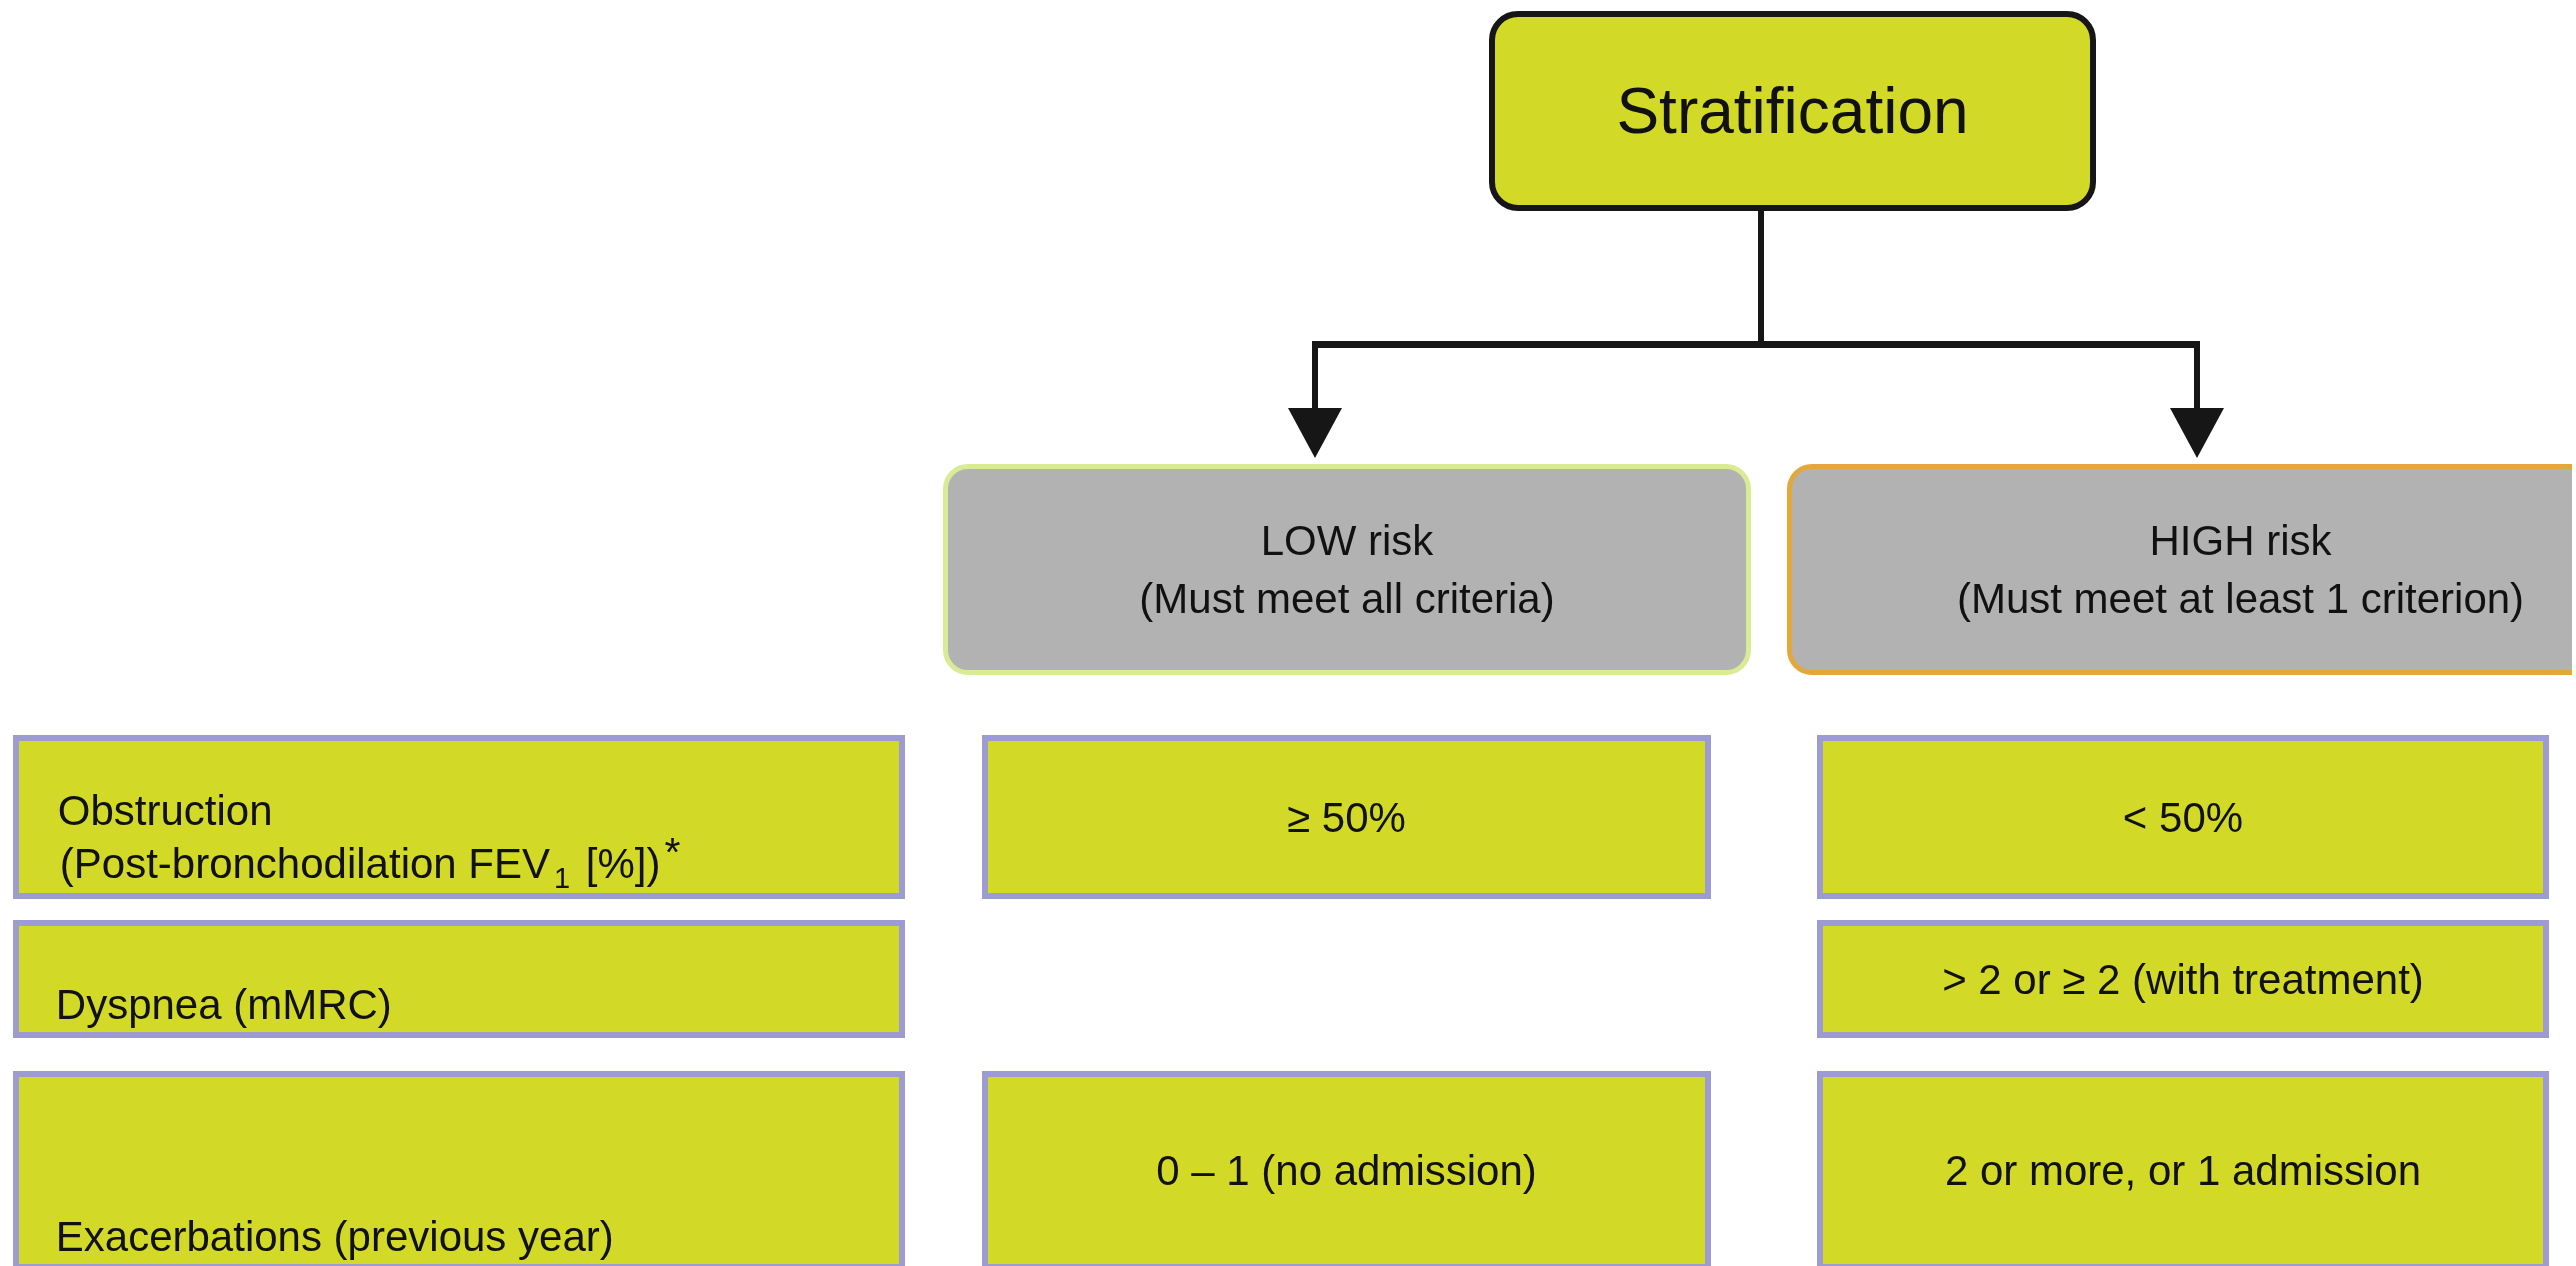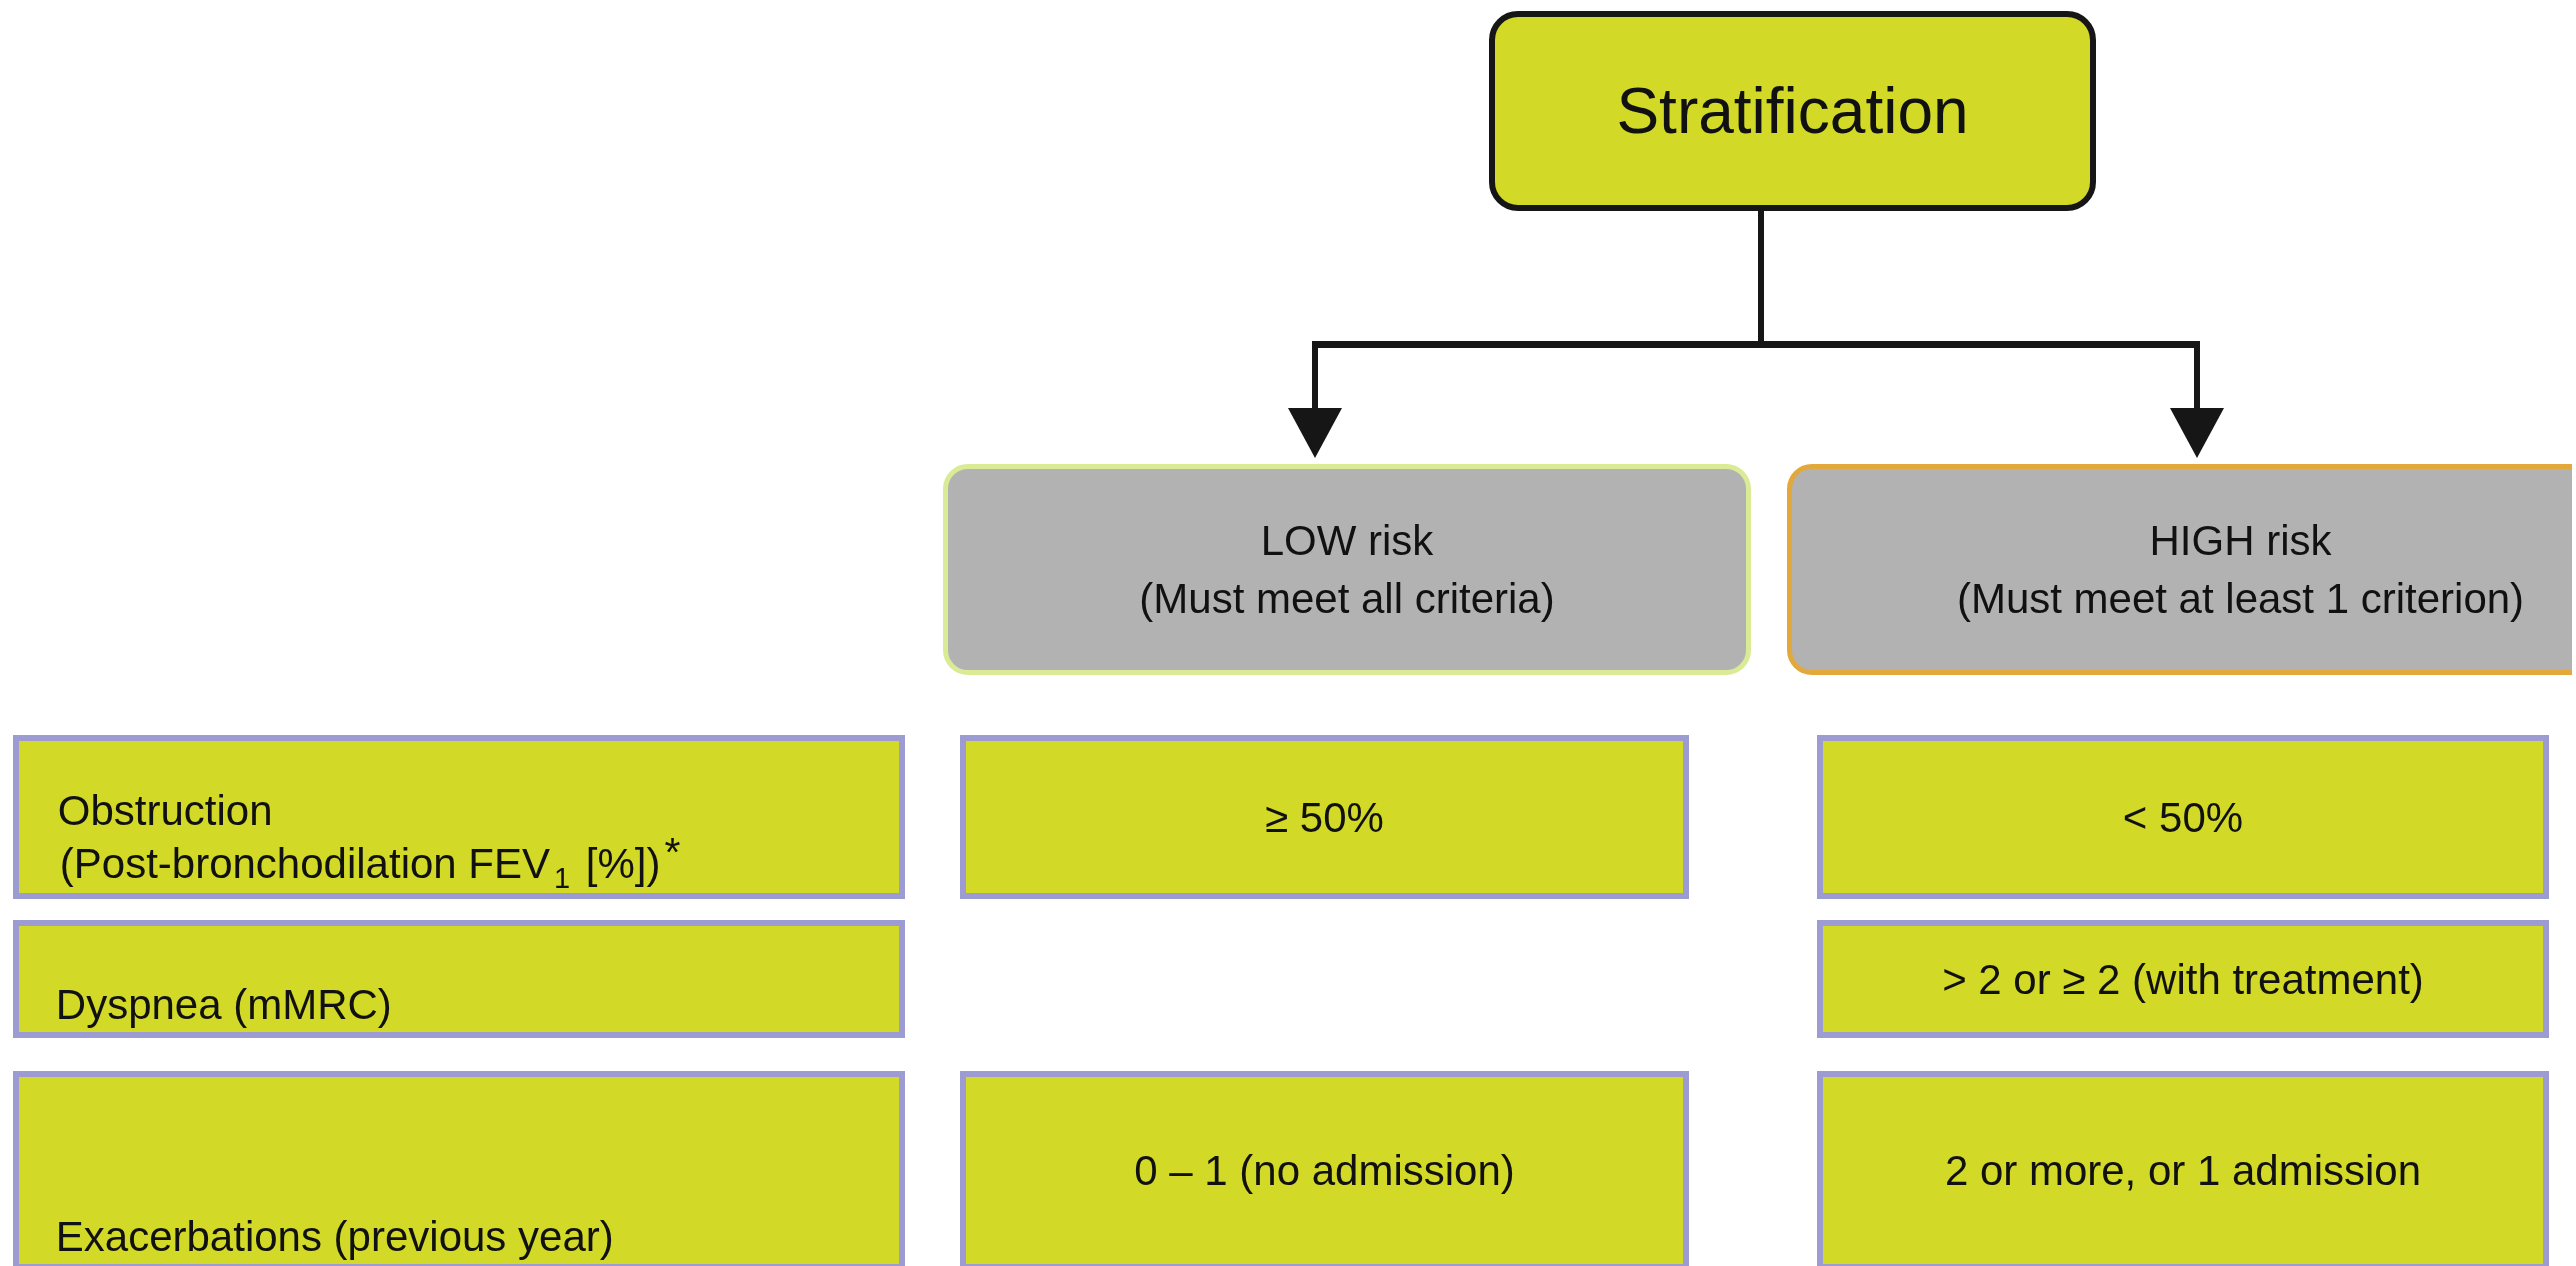--- a/index.html
+++ b/index.html
@@ -60,21 +60,21 @@
 
   
   .ybox{
     position:absolute;
     background:var(--yellow);
     border:6.8px solid var(--row_border);
     display:flex;align-items:center;justify-content:center;
     text-align:center;font-size:42px;line-height:51px;
   }
   .col-a{left:4.8px;   width:892px;justify-content:flex-start;text-align:left;padding-left:35px;align-items:flex-end;}
-  .col-b{left:952px;width:729px;}
+  .col-b{left:974px;width:729px;}
   .col-c{left:1809px;width:732px;}
   .r1{top:727px;height:164px;}
   .r2{top:912px;height:118px;}
   .r3{top:1063px;height:199px;}
 
   sub.fev-sub{font-size:29px;vertical-align:-9.7px;line-height:0;}
   sup.note-sup{font-size:41px;vertical-align:11.6px;line-height:0;}
 </style>
 </head>
 <body>

